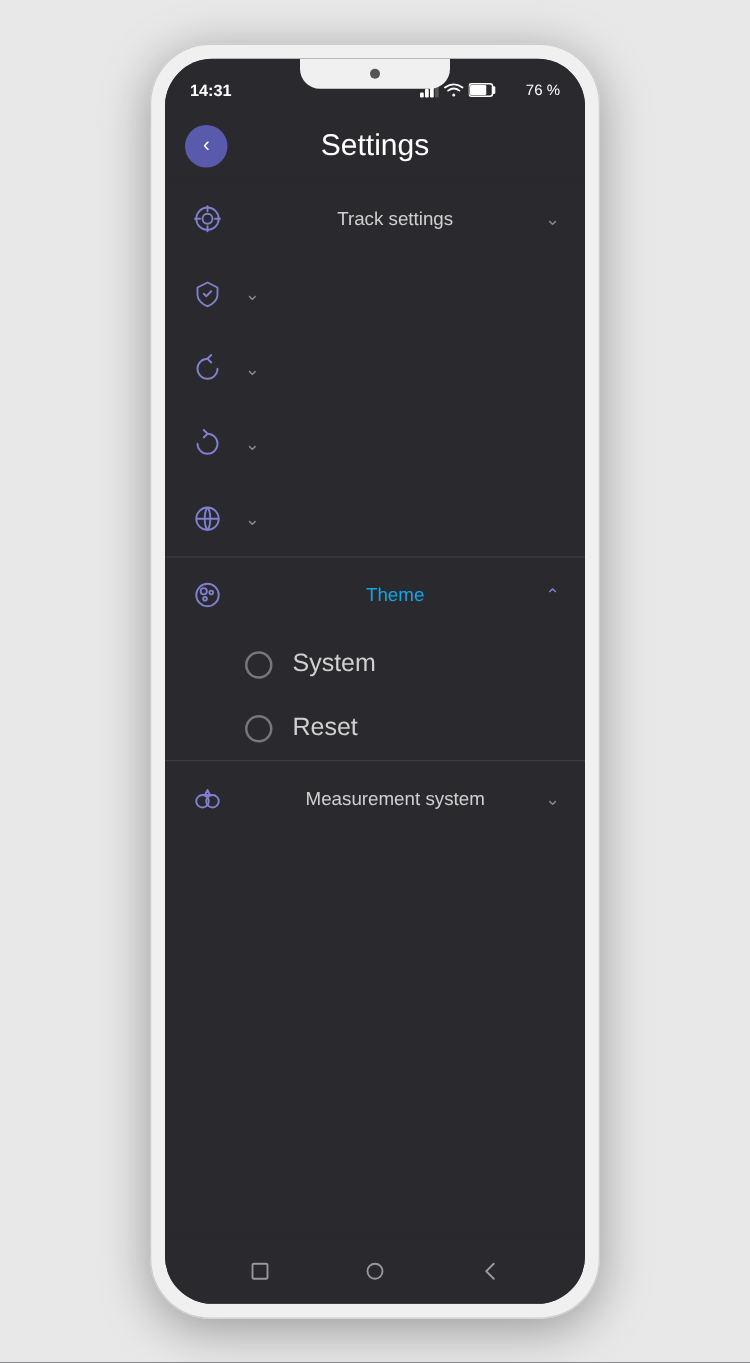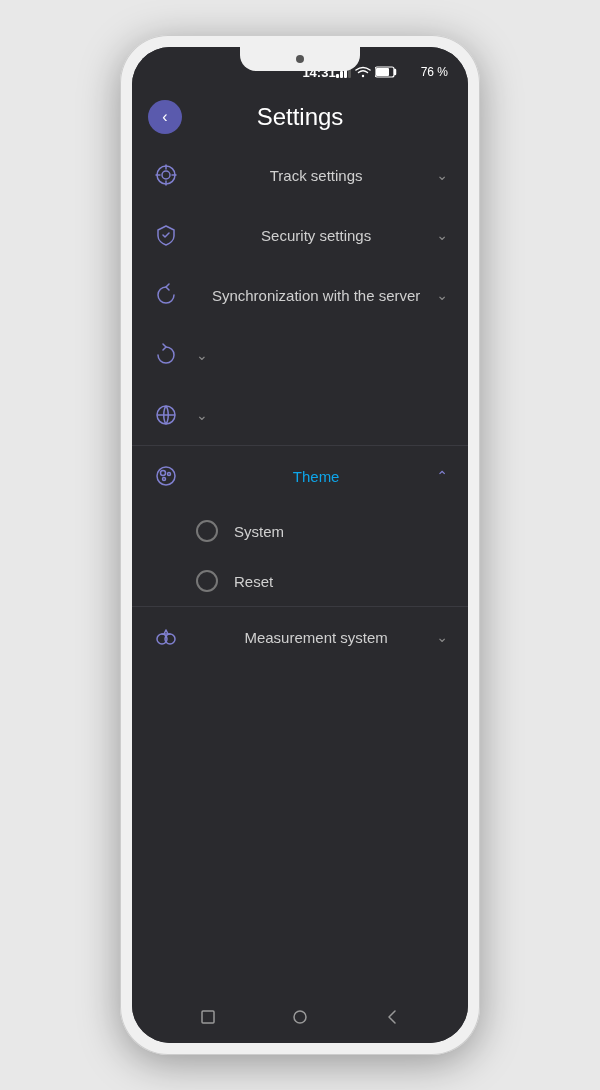--- a/index.html
+++ b/index.html
@@ -33,21 +33,21 @@
       flex-direction: column;
       position: relative;
     }
 
     
     .status-bar {
       height: 42px;
       background: #2a2a2e;
       display: flex;
       align-items: center;
-      justify-content: flex-end;
+      justify-content: space-between;
       padding: 8px 20px 0;
       flex-shrink: 0;
     }
 
     .status-time {
       color: #fff;
       font-size: 13px;
       font-weight: 600;
     }
 
@@ -207,21 +207,21 @@
 
     .radio-inner {
       width: 10px;
       height: 10px;
       border-radius: 50%;
       background: #7070c0;
     }
 
     .radio-label {
       color: #d0d0d0;
-      font-size: 15px;
+      font-size: 20px;
     }
 
     
     .bottom-nav {
       height: 52px;
       background: #2a2a2e;
       display: flex;
       align-items: center;
       justify-content: space-around;
       padding: 0 30px;
@@ -304,32 +304,30 @@
         <span class="item-chevron">⌄</span>
       </div>
 
       <div class="settings-item">
         <div class="item-icon">
           <svg width="24" height="24" viewBox="0 0 24 24">
             <path d="M12 3 L20 7 L20 13 C20 17 16 20.5 12 22 C8 20.5 4 17 4 13 L4 7 Z" stroke-linecap="round" stroke-linejoin="round"></path>
             <path d="M9 12 L11 14 L15 10" stroke-linecap="round" stroke-linejoin="round"></path>
           </svg>
         </div>
-        <span class="item-label">Security settings</span>
         <span class="item-chevron">⌄</span>
       </div>
 
       <div class="settings-item">
         <div class="item-icon">
           <svg width="24" height="24" viewBox="0 0 24 24">
             <path d="M20 12 A8 8 0 1 1 12 4" stroke-linecap="round"></path>
             <path d="M12 4 L15 1 M12 4 L15 7" stroke-linecap="round" stroke-linejoin="round"></path>
           </svg>
         </div>
-        <span class="item-label">Synchronization with the server</span>
         <span class="item-chevron">⌄</span>
       </div>
 
       <div class="settings-item">
         <div class="item-icon">
           <svg width="24" height="24" viewBox="0 0 24 24">
             <path d="M4 12 A8 8 0 1 0 12 4" stroke-linecap="round"></path>
             <path d="M12 4 L9 1 M12 4 L9 7" stroke-linecap="round" stroke-linejoin="round"></path>
           </svg>
         </div>

